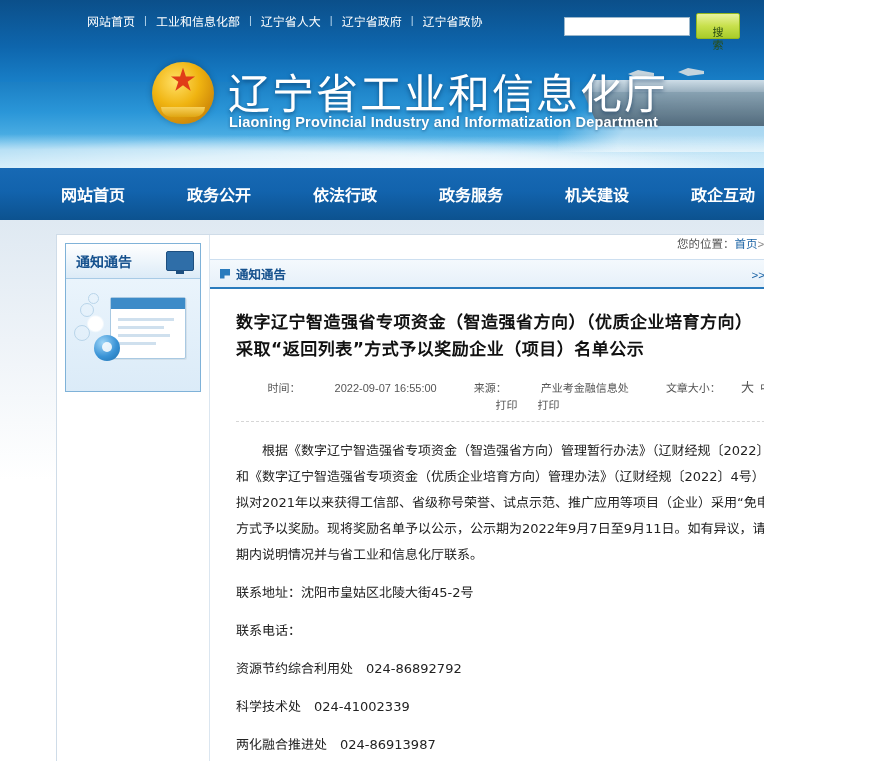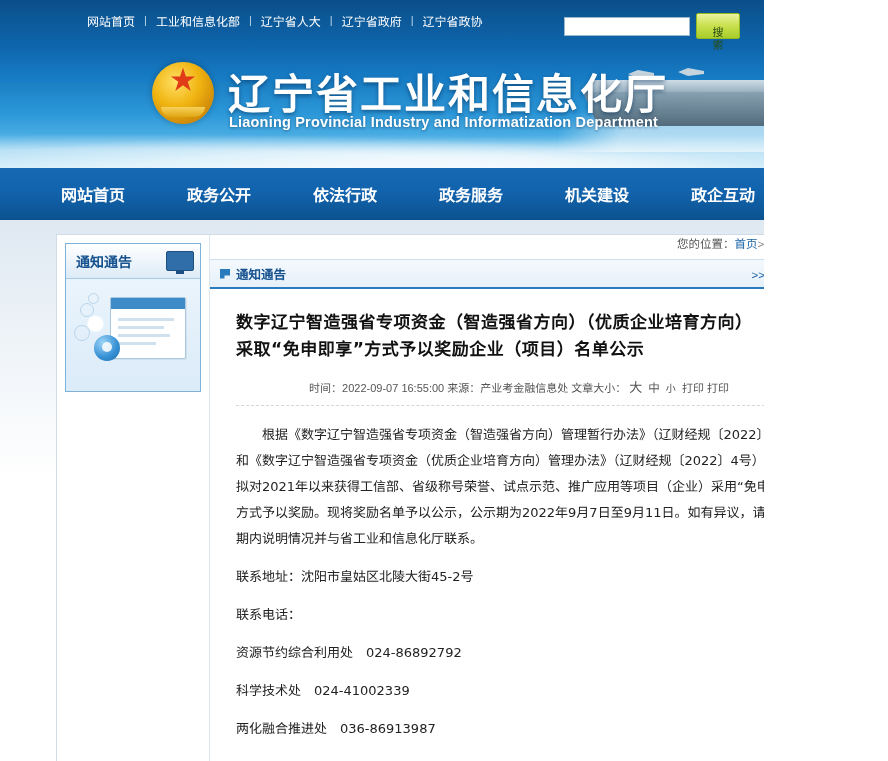--- a/index.html
+++ b/index.html
@@ -181,21 +181,21 @@
     width: 44px; height: 10px;
     background: linear-gradient(180deg,#f7d15b,#e0a612);
     border-radius: 0 0 14px 14px;
   }
   .title-cn {
     position: absolute;
     left: 228px;
     top: 60px;
     font-family: "DejaVu Sans", sans-serif;
     font-size: 42px;
-    font-weight: bold;
+    font-weight: normal;
     color: #ffffff;
     letter-spacing: 2px;
     text-shadow: 0 2px 4px rgba(0,40,80,.55);
     z-index: 4;
     white-space: nowrap;
   }
   .title-en {
     position: absolute;
     left: 229px;
     top: 114px;
@@ -411,21 +411,21 @@
     letter-spacing: .5px;
   }
   .art-meta {
     margin-top: 14px;
     text-align: center;
     font-size: 11px;
     color: #555555;
     border-bottom: 1px dashed #d6d6d6;
     padding-bottom: 9px;
   }
-  .art-meta span { margin: 0 0; }
+  .art-meta span { margin: 0 17px; }
   .art-meta .fs-opt { cursor: pointer; margin: 0 3px; }
   .art-meta .fs-big { font-size: 13px; }
   .art-meta .fs-mid { font-size: 11.5px; }
   .art-meta .fs-small { font-size: 10px; }
 
   .art-body {
     margin-top: 16px;
     font-size: 13px;
     color: #222222;
     line-height: 26px;
@@ -523,37 +523,37 @@
 
         <div class="section-bar">
           <span class="flag"></span>
           <span class="name">通知通告</span>
           <a class="more" href="#">&gt;&gt;返回列表</a>
         </div>
 
         <div class="article">
           <div class="art-title">
             <div>数字辽宁智造强省专项资金（智造强省方向）（优质企业培育方向）</div>
-            <div>采取“免申即享”方式予以奖励企业（项目）名单公示</div>
+            <div>采取“返回列表”方式予以奖励企业（项目）名单公示</div>
           </div>
 
           <div class="art-meta">
             <span>时间：</span><span>2022-09-07 16:55:00</span>
             <span>来源：</span><span>产业考金融信息处</span>
             <span>文章大小：</span><span class="fs-opt fs-big">大</span><span class="fs-opt fs-mid">中</span><span class="fs-opt fs-small">小</span>
             <span>打印</span><span class="fs-opt">打印</span>
           </div>
 
           <div class="art-body">
             <p class="indent">根据《数字辽宁智造强省专项资金（智造强省方向）管理暂行办法》（辽财经规〔2022〕5号）和《数字辽宁智造强省专项资金（优质企业培育方向）管理办法》（辽财经规〔2022〕4号）规定，拟对2021年以来获得工信部、省级称号荣誉、试点示范、推广应用等项目（企业）采用“免申即享”方式予以奖励。现将奖励名单予以公示，公示期为2022年9月7日至9月11日。如有异议，请在公示期内说明情况并与省工业和信息化厅联系。</p>
             <p>联系地址：沈阳市皇姑区北陵大街45-2号</p>
             <p>联系电话：</p>
             <p>资源节约综合利用处　024-86892792</p>
             <p>科学技术处　024-41002339</p>
-            <p>两化融合推进处　036-86913987</p>
+            <p>两化融合推进处　024-86913987</p>
 
           </div>
 
         </div>
 
       </div>
 
     </div>
   </div>
 </div>

